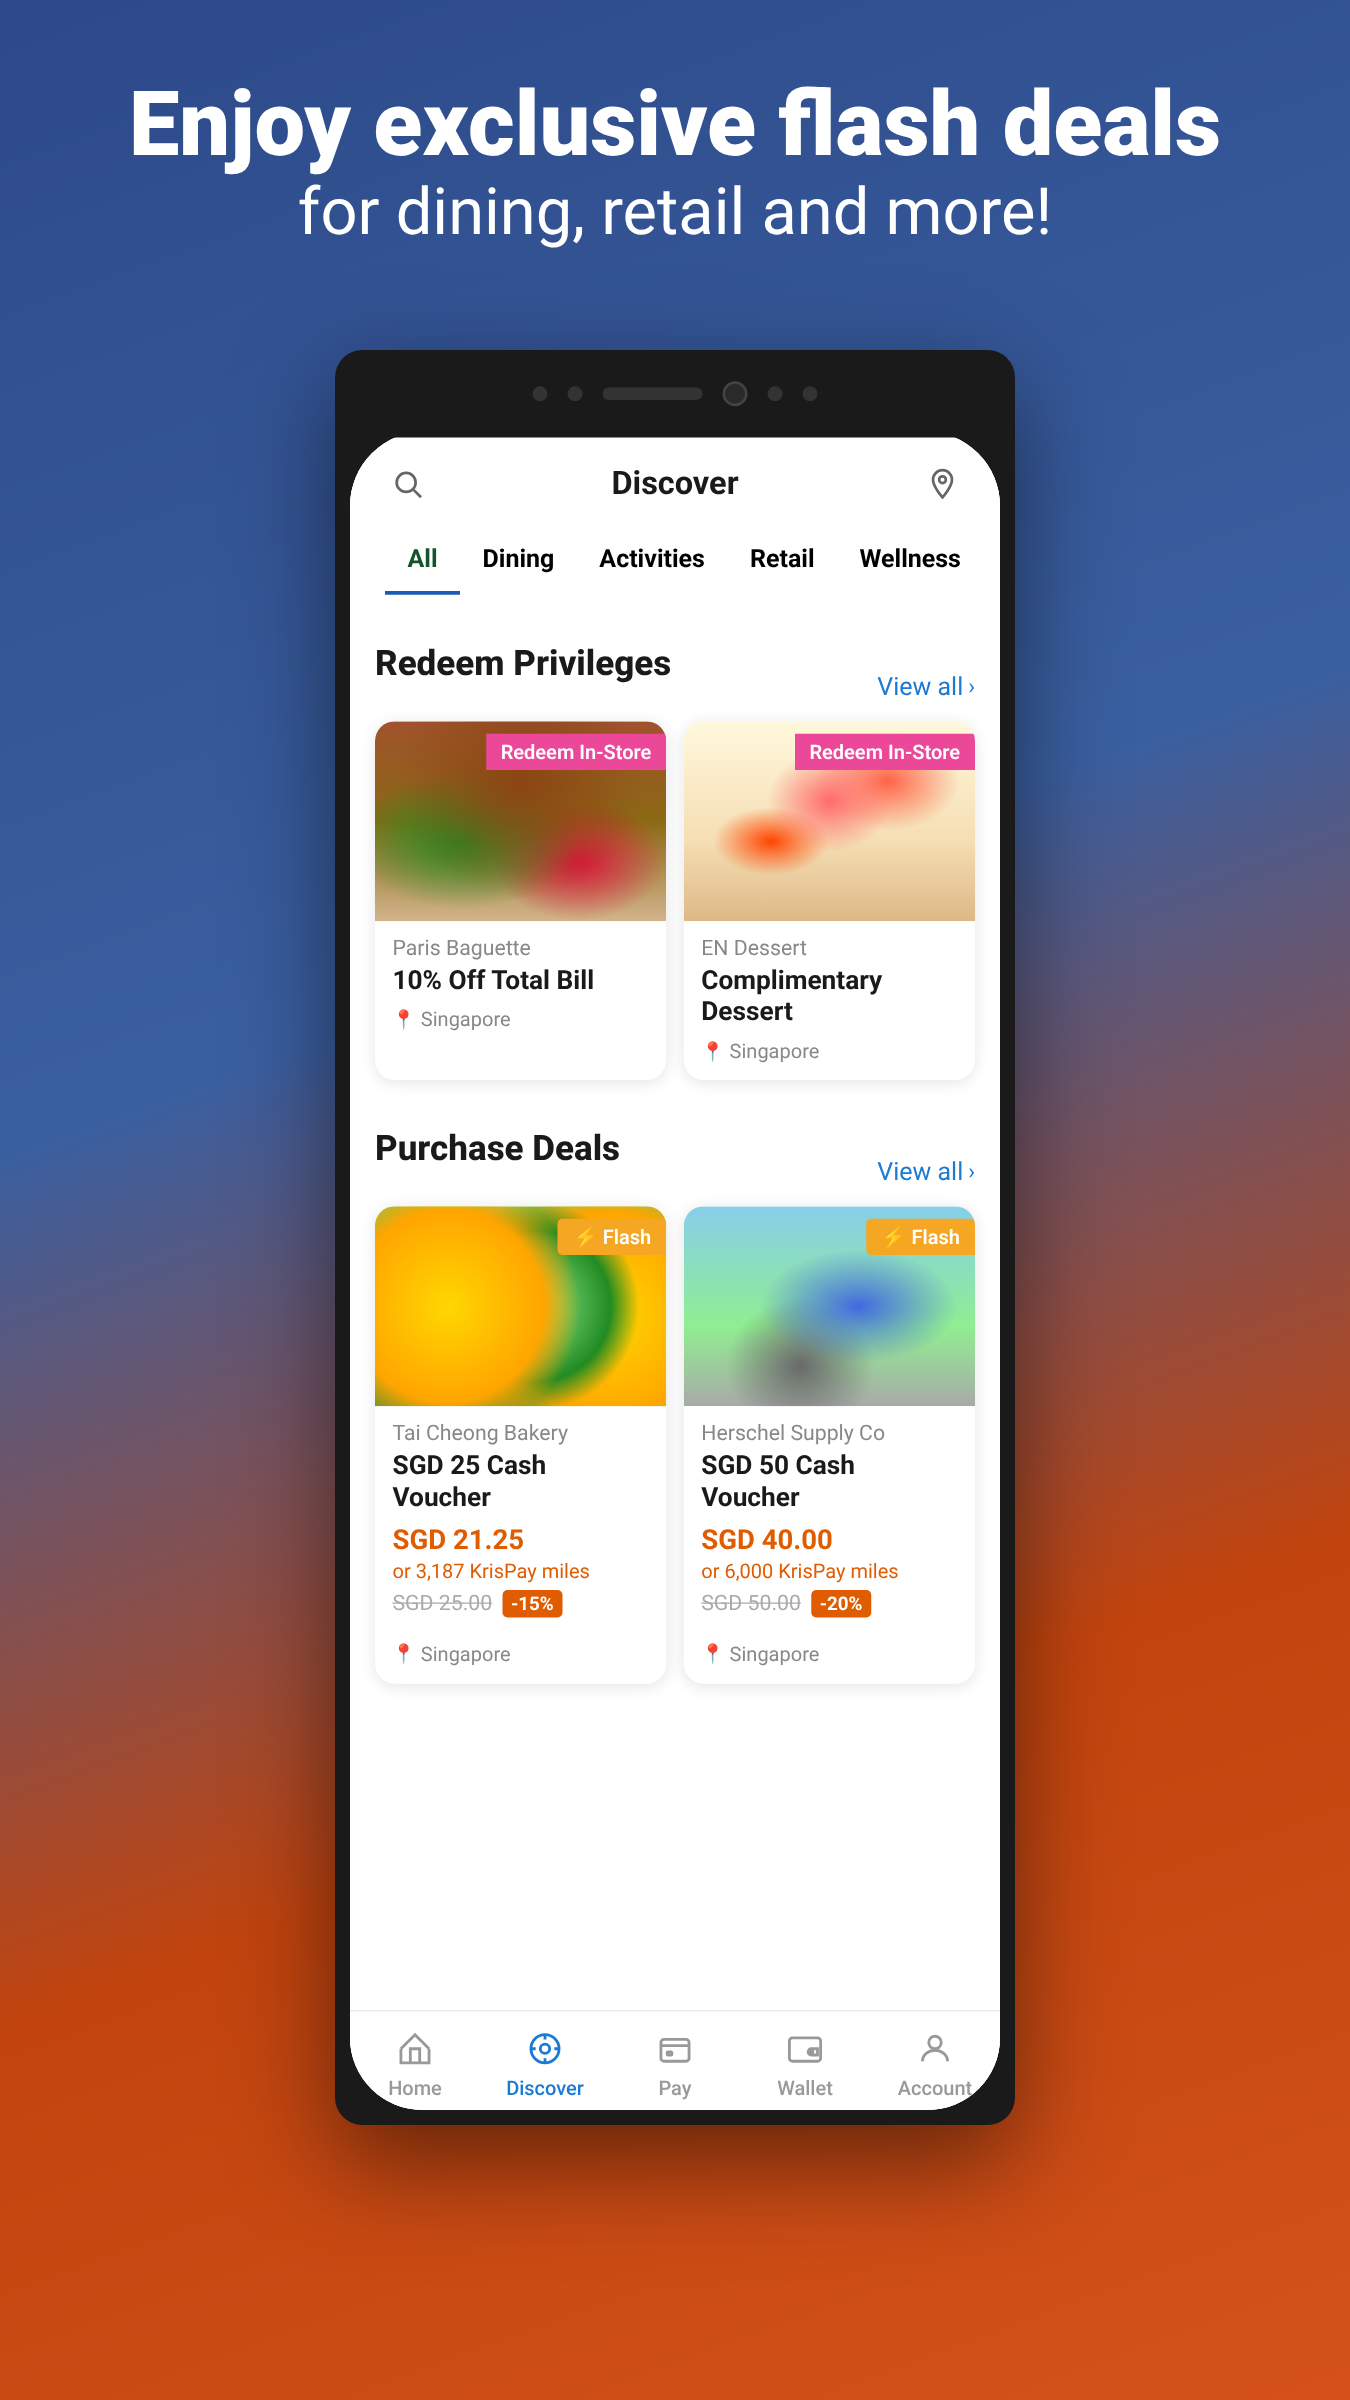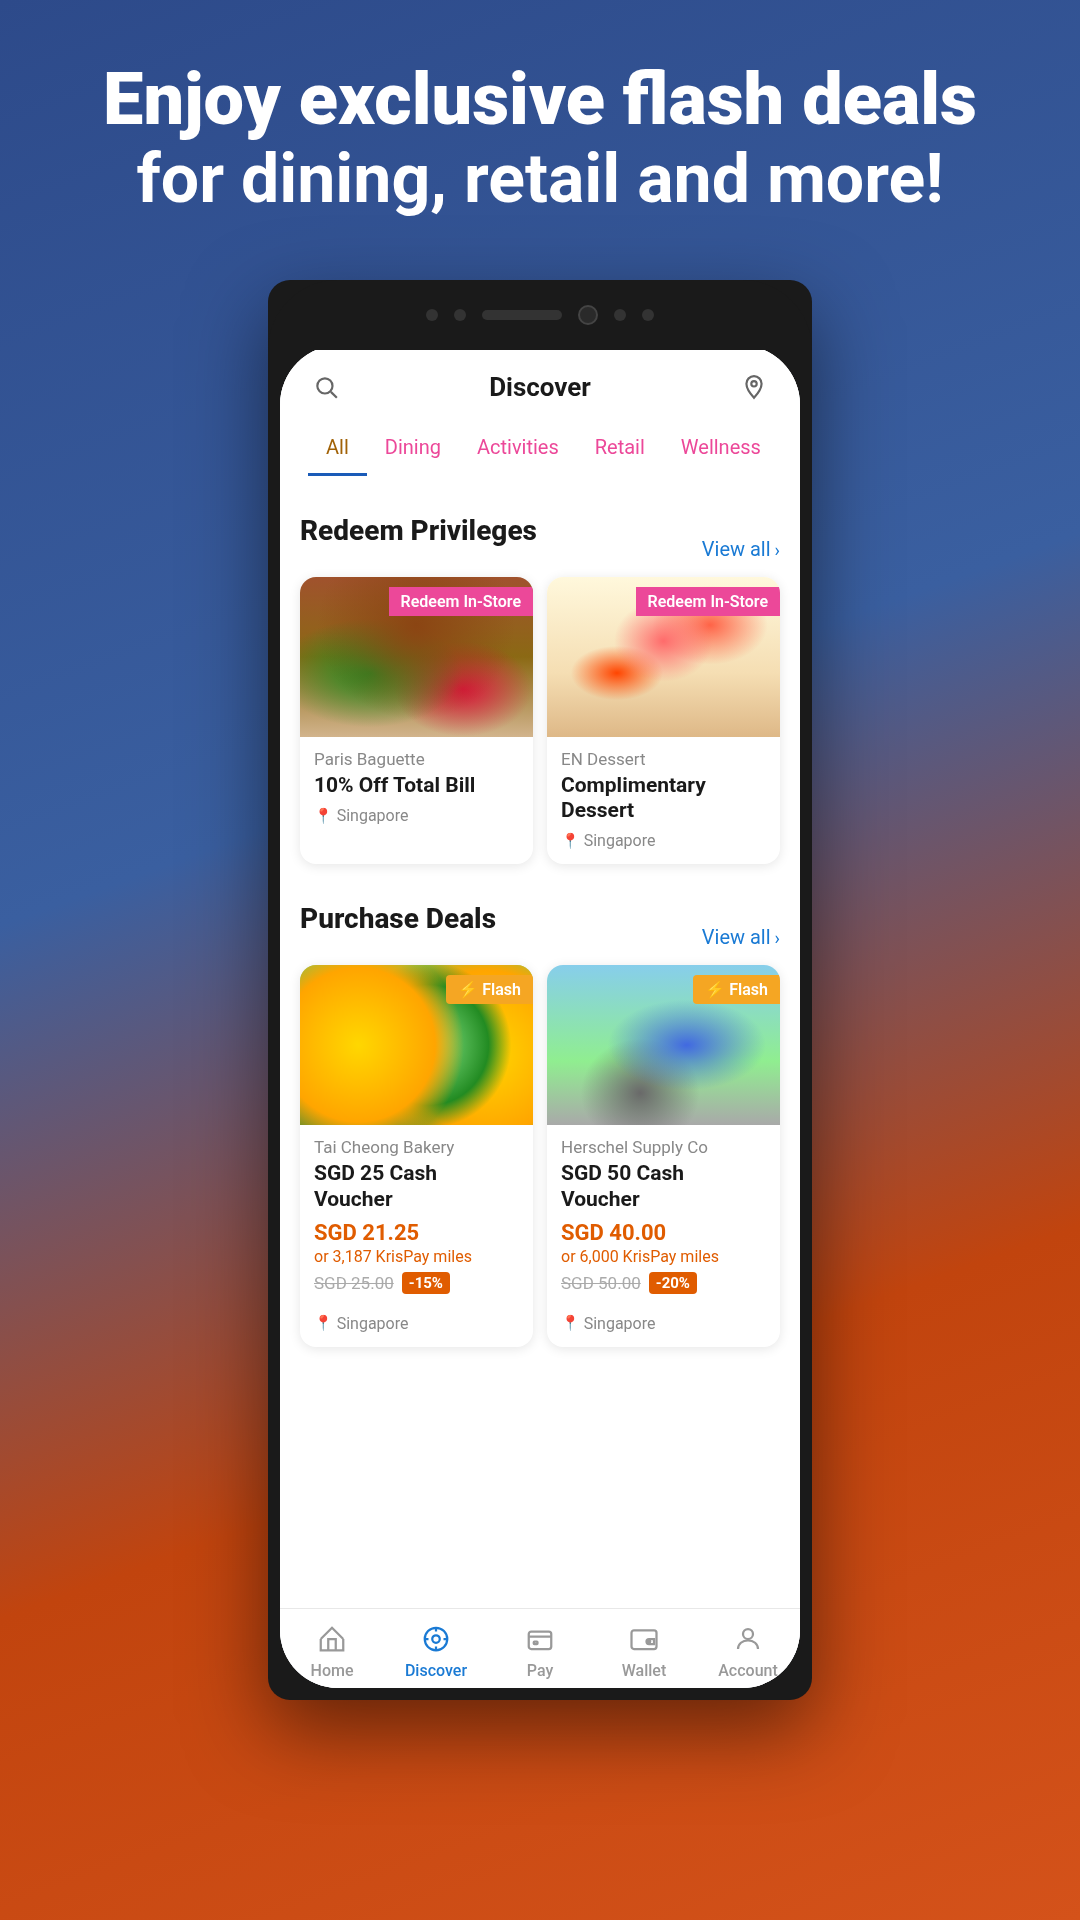--- a/index.html
+++ b/index.html
@@ -22,22 +22,22 @@
       color: white;
       z-index: 1;
       padding: 0 60px;
     }
     .bg-headline h1 {
       font-size: 72px;
       font-weight: 900;
       line-height: 1.1;
     }
     .bg-headline h2 {
-      font-size: 68px;
-      font-weight: 700;
+      font-size: 52px;
+      font-weight: 400;
       line-height: 1.2;
     }
 
     
     .phone-frame {
       position: absolute;
       top: 280px;
       left: 50%;
       transform: translateX(-50%);
       width: 544px;
@@ -130,30 +130,30 @@
     .category-tabs {
       display: flex;
       gap: 0;
       overflow-x: auto;
       scrollbar-width: none;
     }
     .category-tabs::-webkit-scrollbar { display: none; }
     .tab-item {
       padding: 10px 18px 14px;
       font-size: 20px;
-      color: #ec4899;
+      color: #000000;
       cursor: pointer;
       white-space: nowrap;
       border-bottom: 3px solid transparent;
-      font-weight: 400;
+      font-weight: 700;
     }
     .tab-item.active {
-      color: #a16207;
+      color: #14532d;
       border-bottom: 3px solid #1a5bb8;
-      font-weight: 400;
+      font-weight: 700;
     }
 
     
     .scroll-content {
       flex: 1;
       overflow-y: auto;
       overflow-x: hidden;
       scrollbar-width: none;
       background: white;
     }

